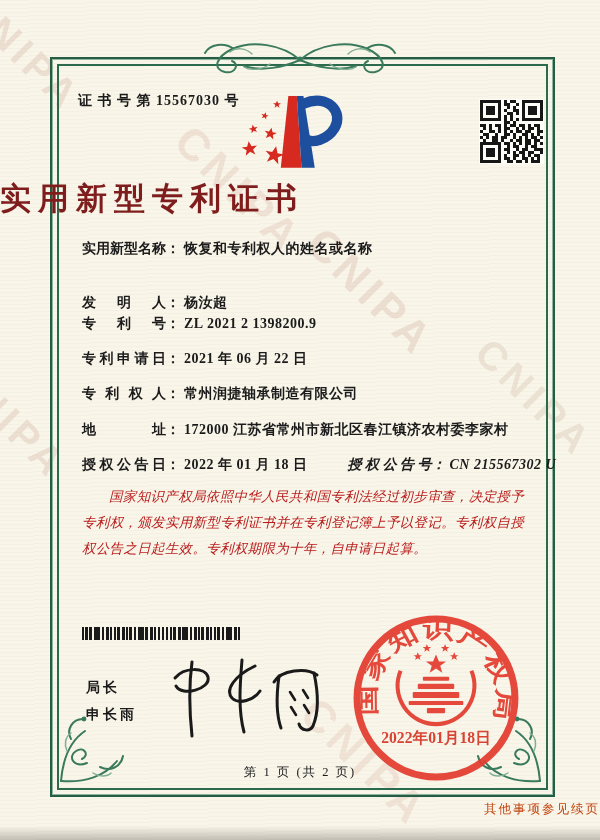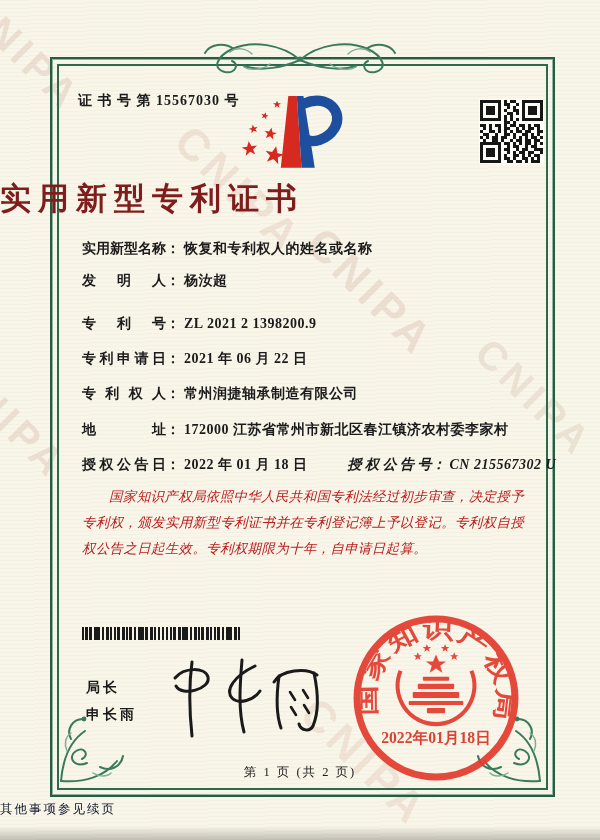--- a/index.html
+++ b/index.html
@@ -61,21 +61,21 @@
   #qr i{display:block;width:3px;height:3px;}
   #qr i.b{background:#161616;}
 
   #title{
     position:absolute;left:0;top:178px;width:100%;text-align:left;
     font-size:31px;font-weight:bold;letter-spacing:7px;color:#7f1d1d;
   }
 
   #fields{position:absolute;left:82px;top:240px;width:444px;font-size:14px;font-weight:600;}
   .frow{position:absolute;left:0;white-space:nowrap;}
-  .fr0{top:0px;}.fr1{top:32px;}.fr2{top:75px;}.fr3{top:110px;}
+  .fr0{top:0px;}.fr1{top:54px;}.fr2{top:75px;}.fr3{top:110px;}
   .fr4{top:145px;}.fr5{top:181px;}.fr6{top:216px;}
   .jl{display:inline-block;width:84px;text-align:justify;text-align-last:justify;vertical-align:bottom;}
   .colon{display:inline-block;margin-right:4px;}
   .fval{letter-spacing:0.5px;}
   .fgroup2{margin-left:40px;font-style:italic;}
 
   .para{
     position:absolute;left:82px;width:442px;
     font-size:13.5px;font-style:italic;line-height:26px;
     text-align:justify;text-indent:2em;color:#b91c1c;letter-spacing:0.3px;
@@ -91,21 +91,21 @@
       repeating-linear-gradient(90deg,transparent 0 3px,#1a1a1a 3px 5px,transparent 5px 11px);
   }
 
   #director{position:absolute;left:86px;top:679px;font-size:14px;font-weight:600;letter-spacing:3px;}
   #director .row{margin-bottom:9px;}
   #signature{position:absolute;left:162px;top:652px;}
 
   #seal{position:absolute;left:350px;top:612px;opacity:0.93;mix-blend-mode:multiply;}
 
   #page-info{position:absolute;left:0;top:764px;width:100%;text-align:center;font-size:12.5px;letter-spacing:2px;}
-  #continuation{position:absolute;left:0;top:801px;width:100%;text-align:left;font-size:12.5px;letter-spacing:2px;color:#0f172a;}
+  #continuation{position:absolute;left:0;top:801px;width:100%;text-align:right;font-size:12.5px;letter-spacing:2px;color:#c2410c;}
 </style>
 </head>
 <body>
 
 <div id="page">
 
   <span class="wm wm1">CNIPA</span>
   <span class="wm wm2">CNIPA</span>
   <span class="wm wm3">CNIPA</span>
   <span class="wm wm4">CNIPA</span>

